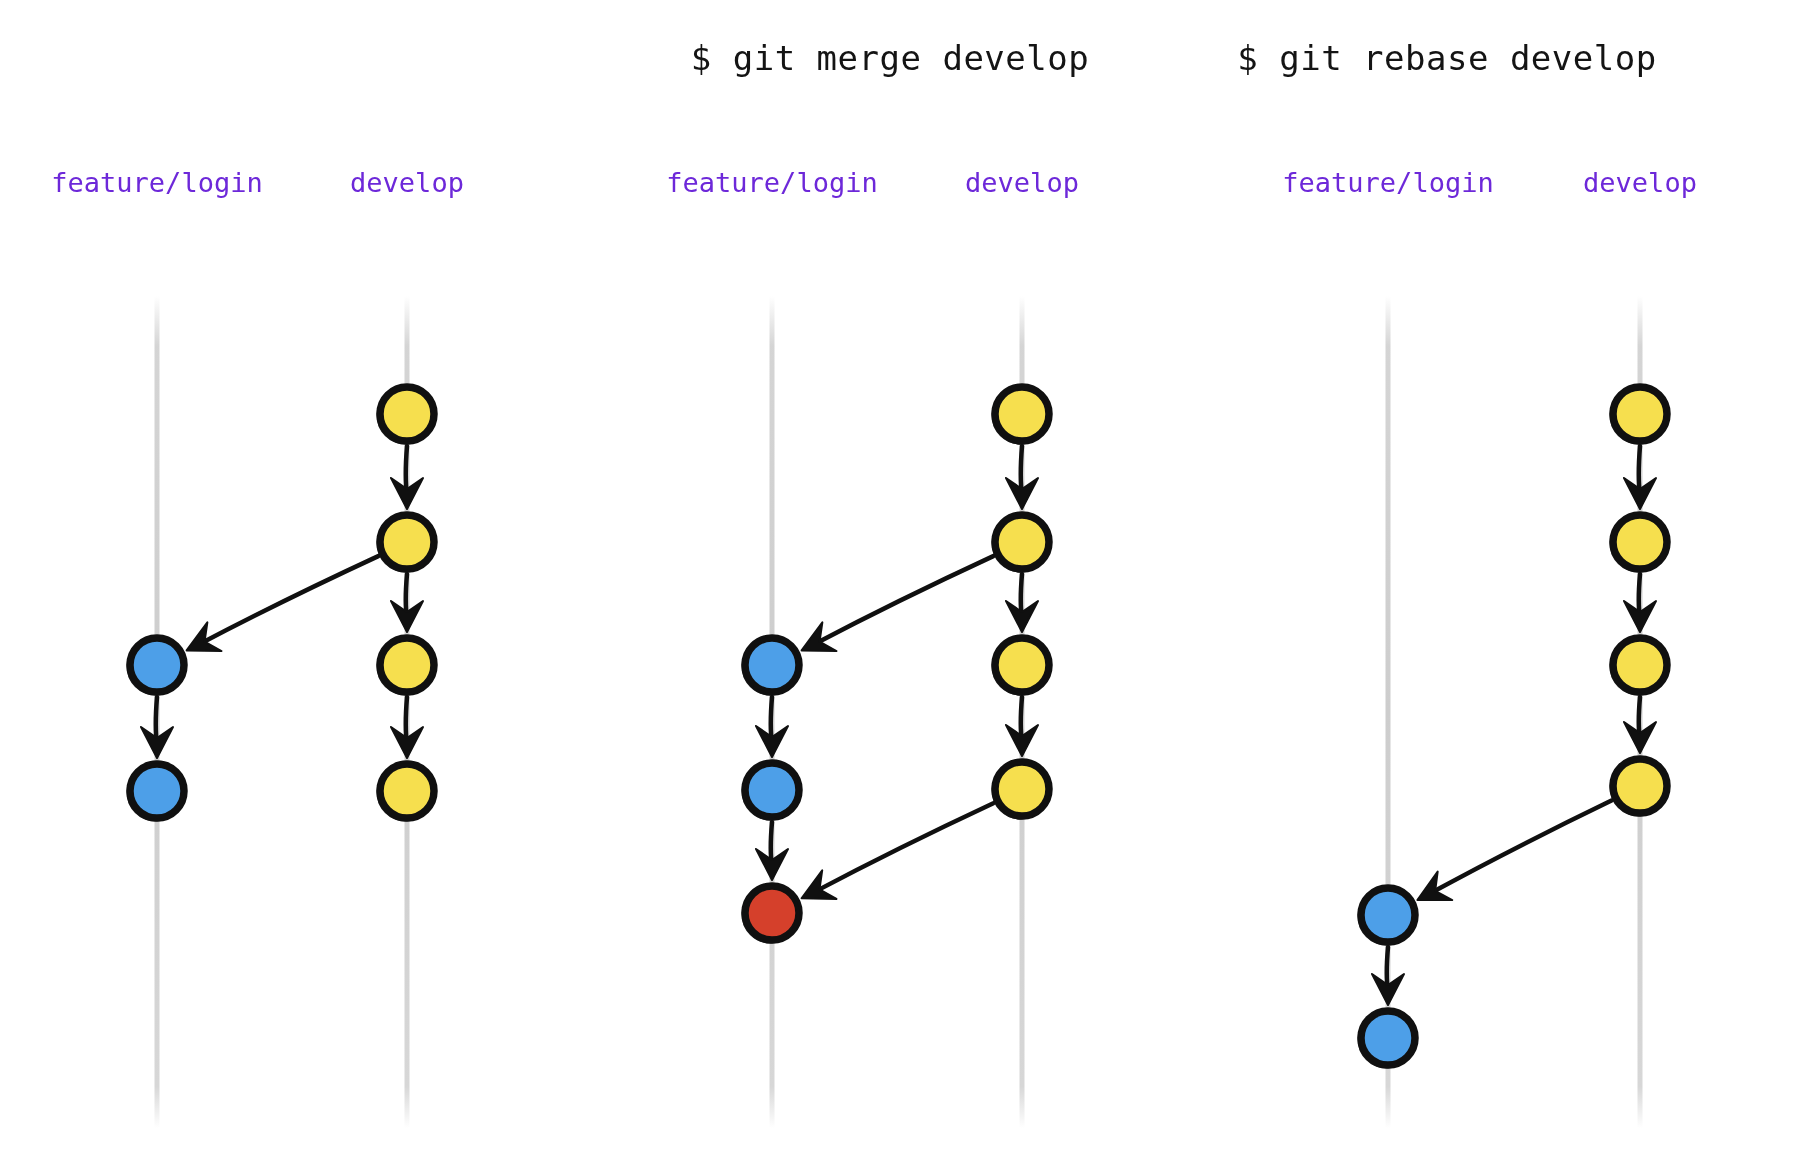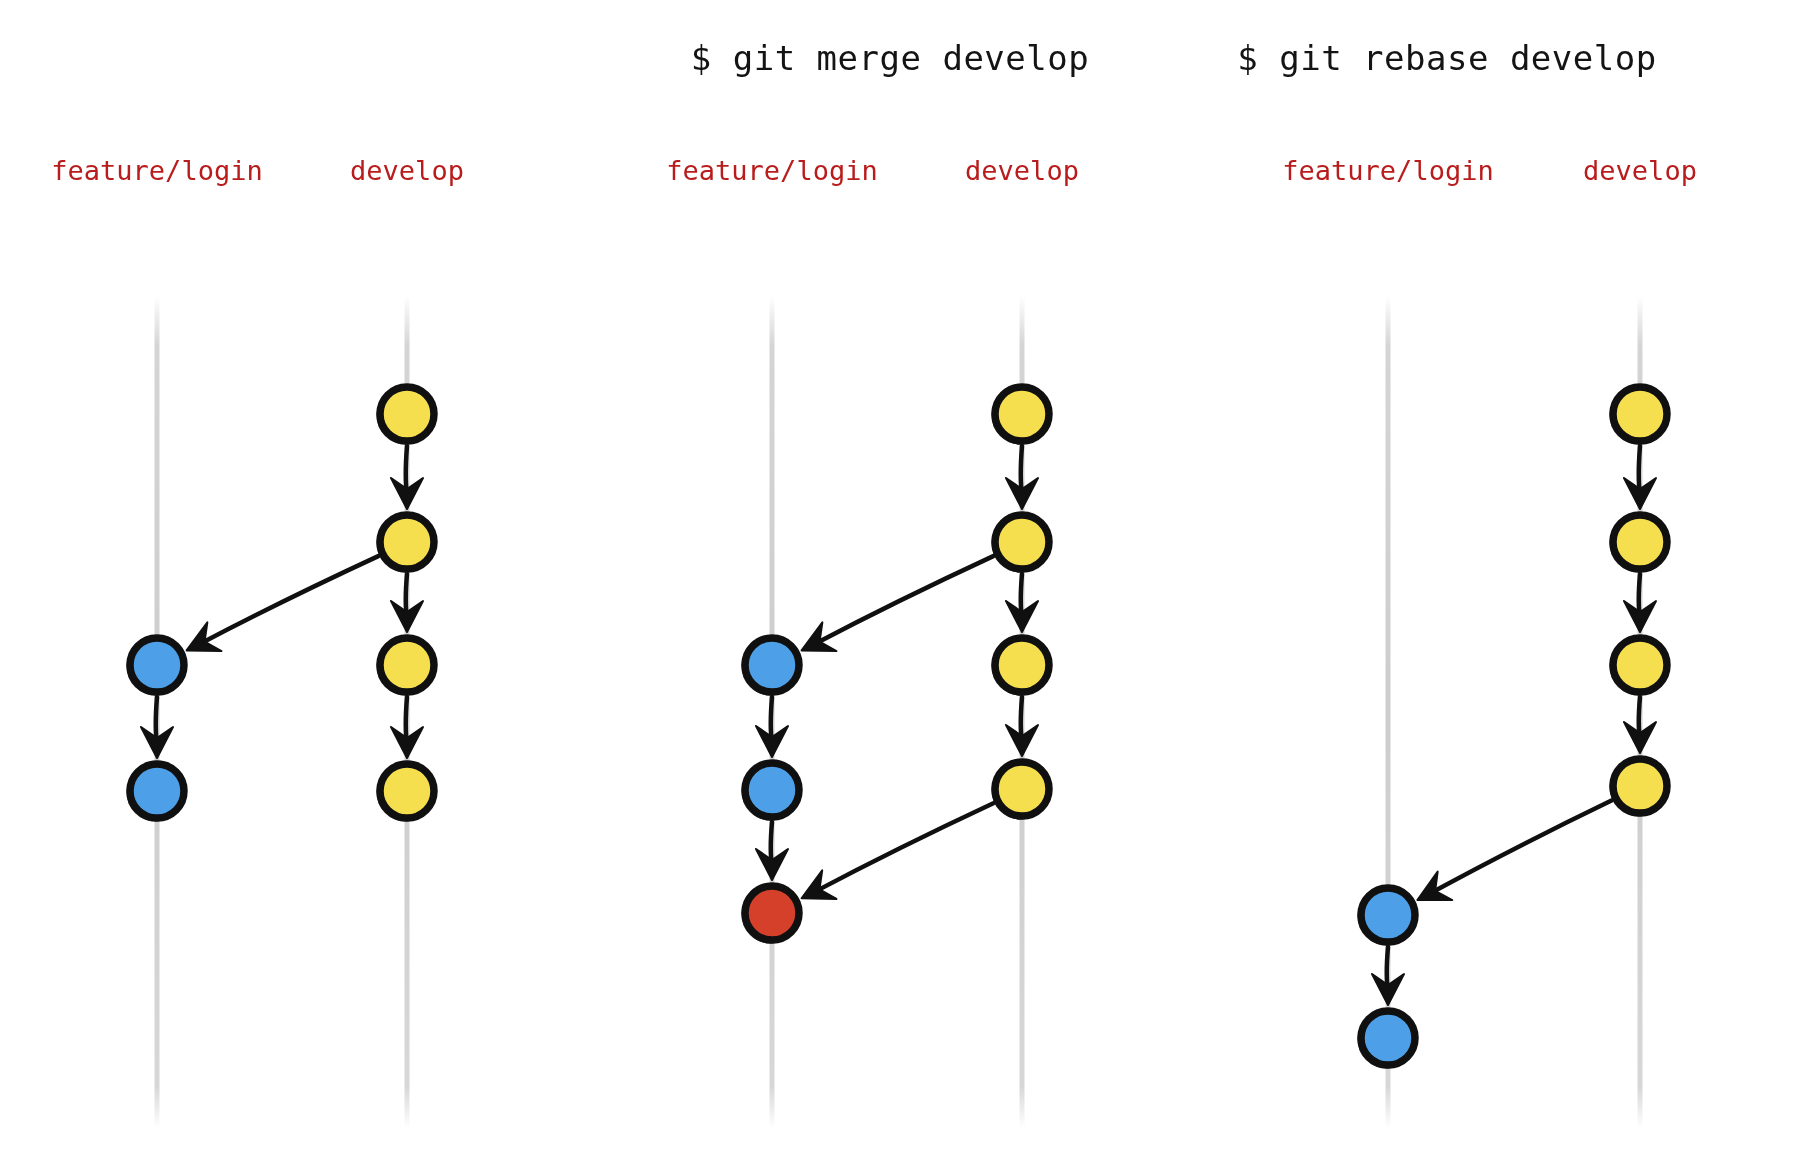--- a/index.html
+++ b/index.html
@@ -27,25 +27,25 @@
     top: 38px;
     transform: translateX(-50%);
     font-size: 34px;
     line-height: 1.2;
     color: #141414;
     white-space: nowrap;
     letter-spacing: 0.5px;
   }
   .branch-label {
     position: absolute;
-    top: 154px;
+    top: 166px;
     transform: translateX(-50%);
     font-size: 27px;
     line-height: 1.25;
-    color: #b91c1c;
+    color: #6d28d9;
     white-space: nowrap;
   }
 </style>
 </head>
 <body>
 
 <div class="stage">
   <svg id="graph-svg" width="1800" height="1167" viewBox="0 0 1800 1167">
       <defs>
         <linearGradient id="fadeLine" x1="0" y1="0" x2="0" y2="1">

